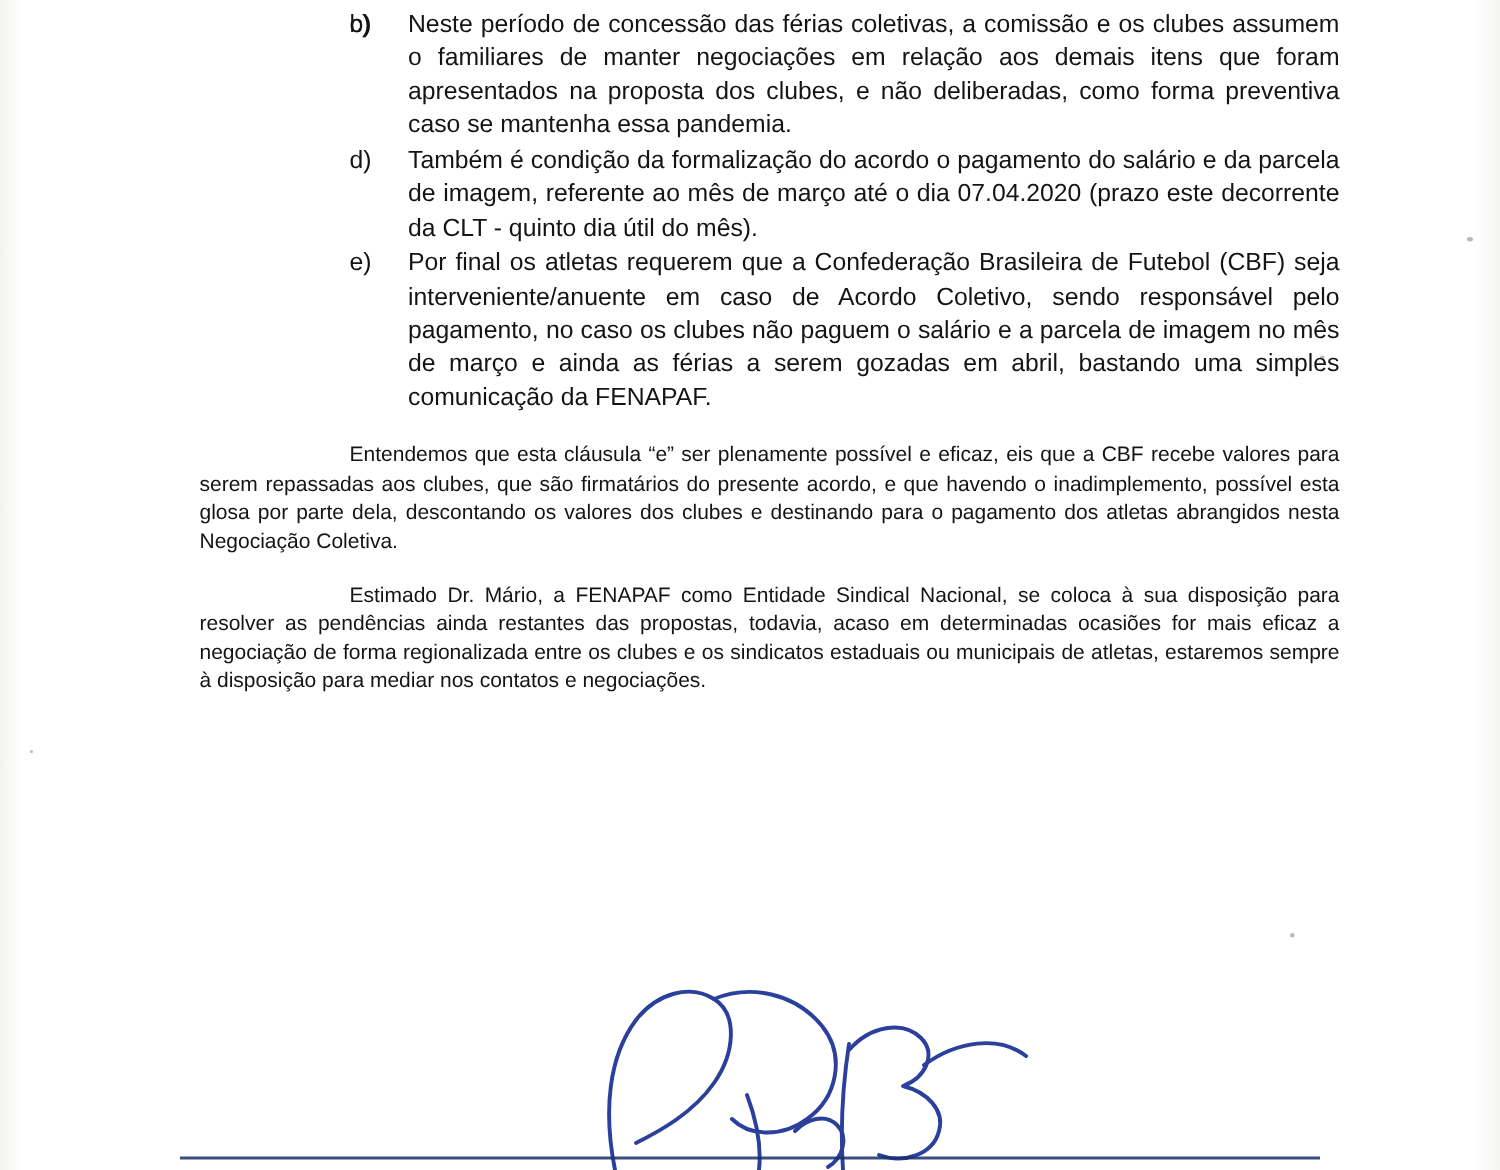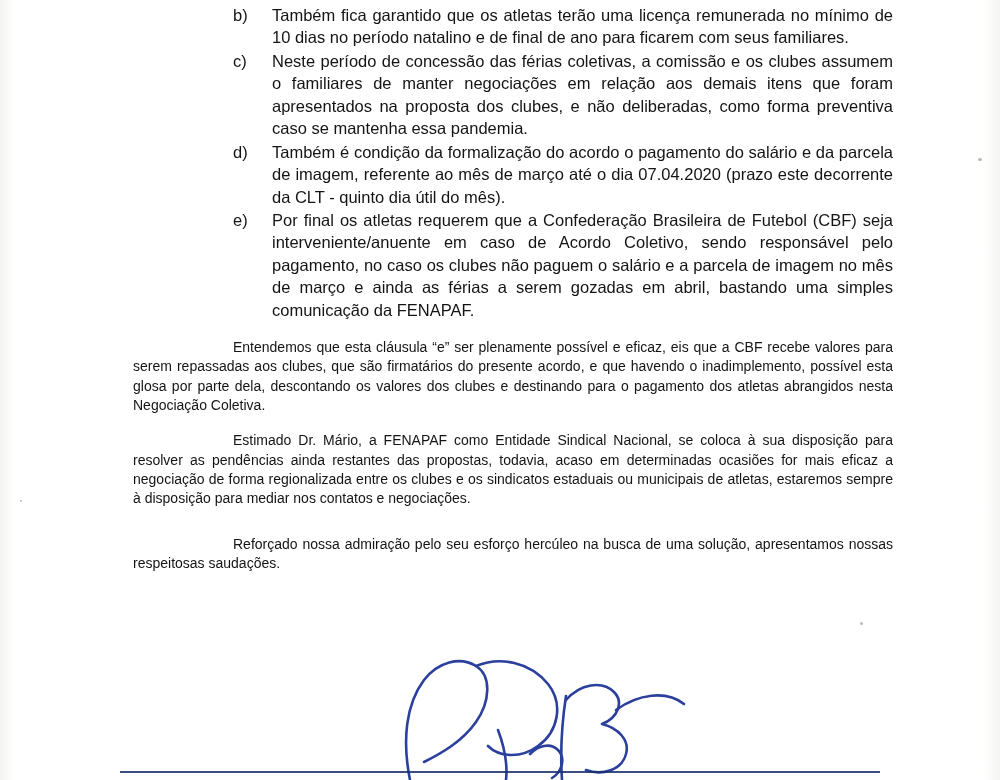--- a/index.html
+++ b/index.html
@@ -111,21 +111,20 @@
   <div class="speck" style="left:978px;top:158px;width:4px;height:3px;"></div>
   <div class="speck" style="left:880px;top:237px;width:3px;height:3px;"></div>
   <div class="speck" style="left:860px;top:622px;width:3px;height:3px;"></div>
   <div class="speck" style="left:20px;top:500px;width:2px;height:2px;"></div>
 
   <div class="body-block">
 
     <ol class="lettered">
       <li>
         <span class="marker">b)</span>
-        <span>Também fica garantido que os atletas terão uma licença remunerada no mínimo de 10 dias no período natalino e de final de ano para ficarem com seus familiares.</span>
       </li>
       <li>
         <span class="marker">c)</span>
         <span>Neste período de concessão das férias coletivas, a comissão e os clubes assumem o familiares de manter negociações em relação aos demais itens que foram apresentados na proposta dos clubes, e não deliberadas, como forma preventiva caso se mantenha essa pandemia.</span>
       </li>
       <li>
         <span class="marker">d)</span>
         <span>Também é condição da formalização do acordo o pagamento do salário e da parcela de imagem, referente ao mês de março até o dia 07.04.2020 (prazo este decorrente da CLT -  quinto dia útil do mês).</span>
       </li>
       <li>
@@ -137,21 +136,20 @@
     <div class="gap-md"></div>
 
     <p class="para">Entendemos que esta cláusula “e” ser plenamente possível e eficaz, eis que a CBF recebe valores para serem repassadas aos clubes, que são firmatários do presente acordo, e que havendo o inadimplemento, possível esta glosa por parte dela, descontando os valores dos clubes e destinando para o pagamento dos atletas abrangidos nesta Negociação Coletiva.</p>
 
     <div class="gap-md"></div>
 
     <p class="para">Estimado Dr. Mário, a FENAPAF como Entidade Sindical Nacional, se coloca à sua disposição para resolver as pendências ainda restantes das propostas, todavia, acaso em determinadas ocasiões for mais eficaz a negociação de forma regionalizada entre os clubes e os sindicatos estaduais ou municipais de atletas, estaremos sempre à disposição para mediar nos contatos e negociações.</p>
 
     <div class="gap-lg"></div>
 
-    <p class="para">Reforçado nossa admiração pelo seu esforço hercúleo na busca de uma solução, apresentamos nossas respeitosas saudações.</p>
 
   </div>
 
   <div class="signature">
     <svg width="330" height="130" viewBox="0 0 330 130" fill="none" xmlns="http://www.w3.org/2000/svg">
       <g stroke="#2b3f9c" stroke-width="2.6" fill="none" stroke-linecap="round" stroke-linejoin="round">
         <path d="M30 130 C22 90, 26 54, 44 30 C58 12, 80 6, 96 16 C112 26, 110 52, 96 72 C82 92, 60 104, 44 112"></path>
         <path d="M96 16 C120 6, 150 12, 168 34 C184 54, 178 82, 158 96 C142 108, 120 108, 108 96"></path>
         <path d="M118 80 C124 96, 128 112, 126 130"></path>
         <path d="M150 104 C158 96, 170 92, 178 100 C186 108, 182 122, 172 128"></path>

